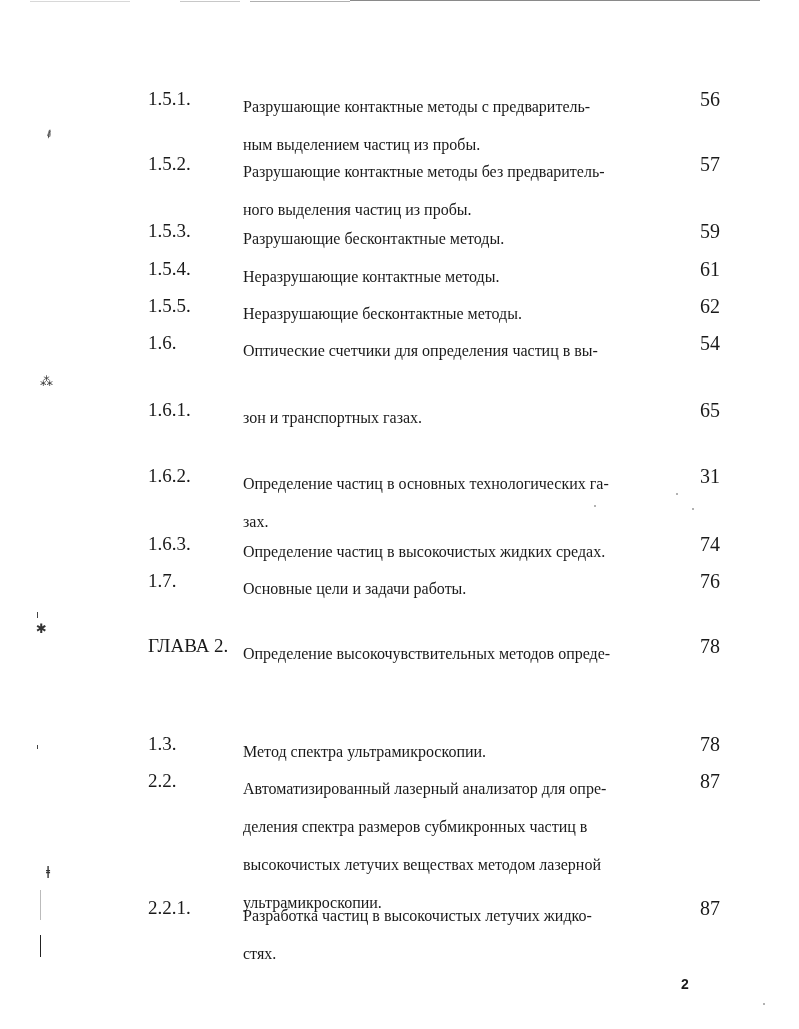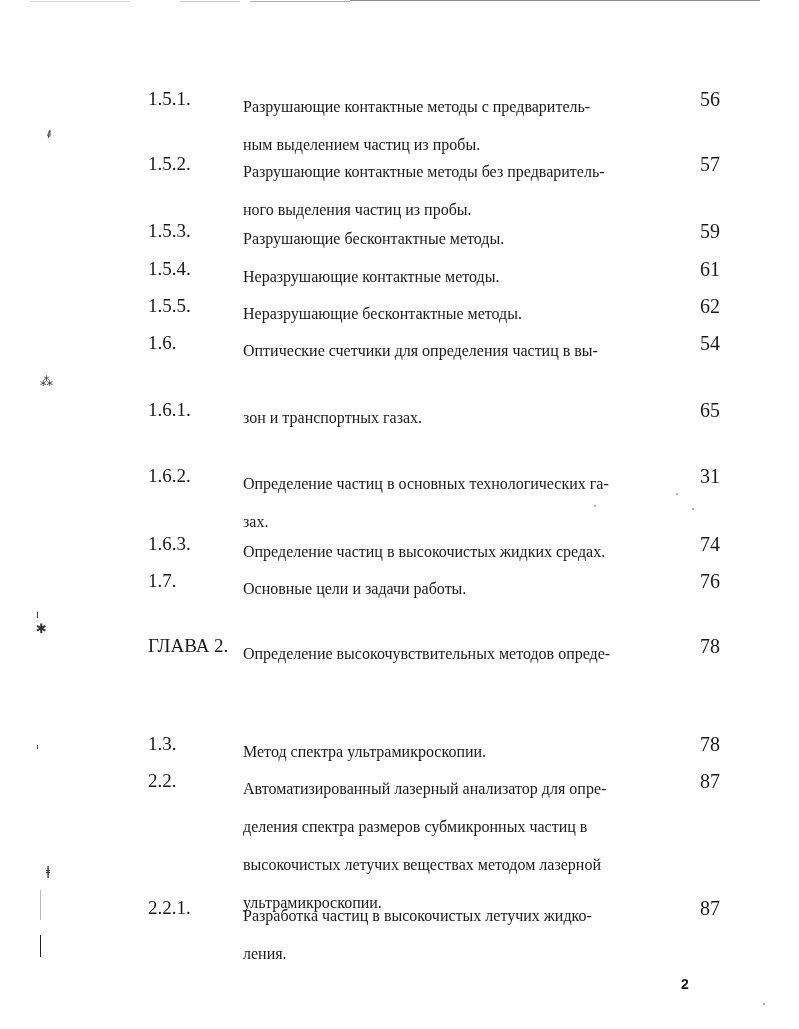--- a/index.html
+++ b/index.html
@@ -150,21 +150,21 @@
       <span>высокочистых летучих веществах методом лазерной</span>
       <span>ультрамикроскопии.</span>
     </div>
     <span class="page">87</span>
   </div>
 
   <div class="entry" style="top:893px;">
     <span class="num">2.2.1.</span>
     <div class="title">
       <span>Разработка частиц в высокочистых летучих жидко-</span>
-      <span>ления.</span>
+      <span>стях.</span>
     </div>
     <span class="page">87</span>
   </div>
 </div>
 
 <div class="page-number">2</div>
 
 <div class="mark" style="left:44px;top:124px;transform:rotate(-20deg);">⸙</div>
 <div class="mark" style="left:40px;top:374px;">⁂</div>
 <div class="mark" style="left:36px;top:621px;font-weight:bold;">✱</div>

